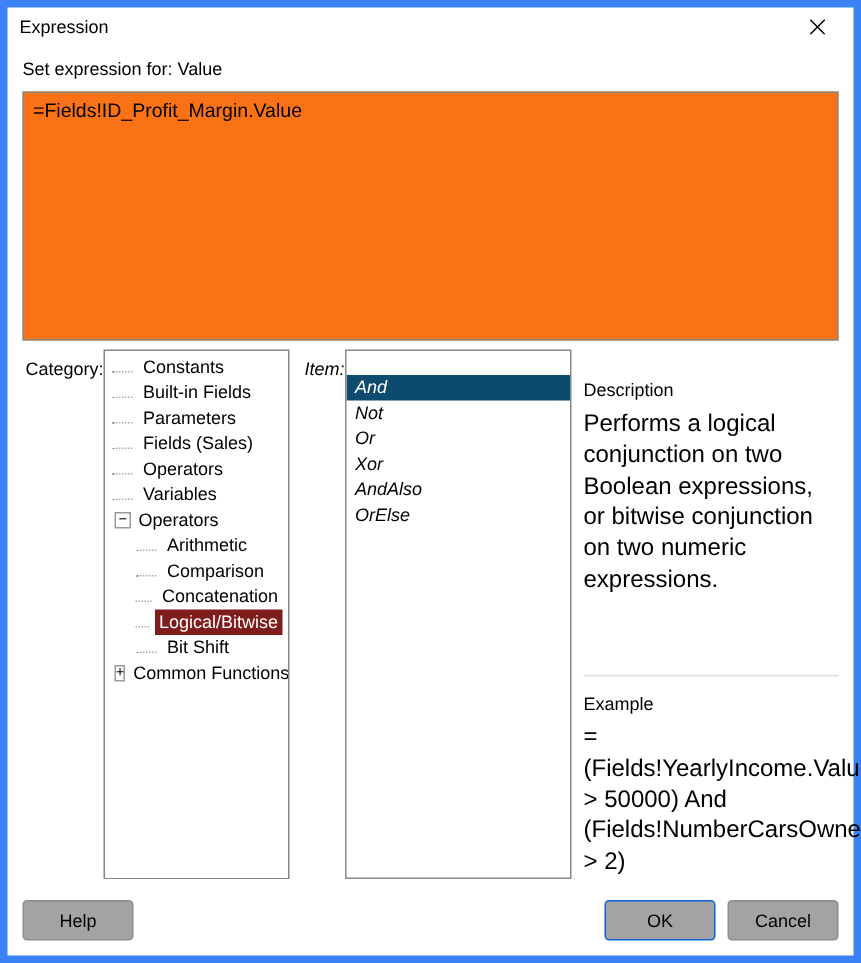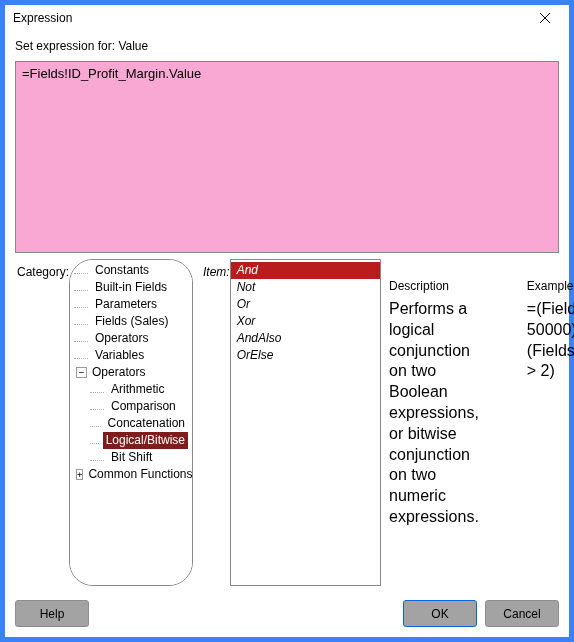--- a/index.html
+++ b/index.html
@@ -39,27 +39,27 @@
     min-height: 0;
   }
 
   .prompt {
     font-size: 12px;
     margin: 2px 0 2px 0;
   }
 
   .expr-box {
     border: 1px solid #888;
-    height: 192px;
+    height: 166px;
     padding: 4px 6px;
     font-size: 13px;
     font-family: "Segoe UI", sans-serif;
     overflow: auto;
     white-space: pre-wrap;
-    background: #f9a8d4;
+    background: #f97316;
   }
 
   .mid {
     display: flex;
     gap: 8px;
     flex: 1;
     min-height: 0;
   }
   .col {
     display: flex; flex-direction: row;
@@ -77,21 +77,21 @@
   .panel {
     border: 1px solid #888;
     flex: 1;
     background: #fff;
     overflow: auto;
     padding: 2px 0;
     min-height: 0;
   }
 
   
-  .tree { font-size: 12px; border-radius: 24px; }
+  .tree { font-size: 12px; }
   .tree ul { list-style: none; margin: 0; padding: 0 0 0 16px; }
   .tree > ul { padding-left: 4px; }
   .tree li { position: relative; padding: 0; line-height: 17px; white-space: nowrap; }
   .tree .row { display: flex; align-items: center; gap: 2px; padding: 0 4px 0 0; height: 17px; }
   .tree .expander {
     width: 11px; height: 11px;
     border: 1px solid #9a9a9a;
     display: inline-flex; align-items: center; justify-content: center;
     font-size: 9px; line-height: 1;
     margin-left: 2px;
@@ -104,25 +104,25 @@
     margin-right: 2px;
     height: 6px;
     vertical-align: middle;
   }
   .tree .label { padding: 0 3px; }
   .tree .label.selected { background: #7f1d1d; color: #fff; }
 
   
   .item-list { font-size: 12px; }
   .item-list .item { padding: 0 6px; line-height: 17px; height: 17px; }
-  .item-list .item.selected { background: #b91c1c; color: #fff; }
+  .item-list .item.selected { background: #0c4a6e; color: #fff; margin-top: 14px; }
 
   
   .desc-col {
-    display: flex; flex-direction: row;
+    display: flex; flex-direction: column;
     gap: 6px;
     padding-top: 20px;
   }
   .desc-block { }
   .desc-heading { font-size: 12px; margin-bottom: 6px; }
   .desc-text { font-size: 16px; line-height: 1.3; }
   .desc-sep { height: 1px; background: #ddd; margin: 10px 0 6px 0; }
 
   .footer {
     display: flex;

